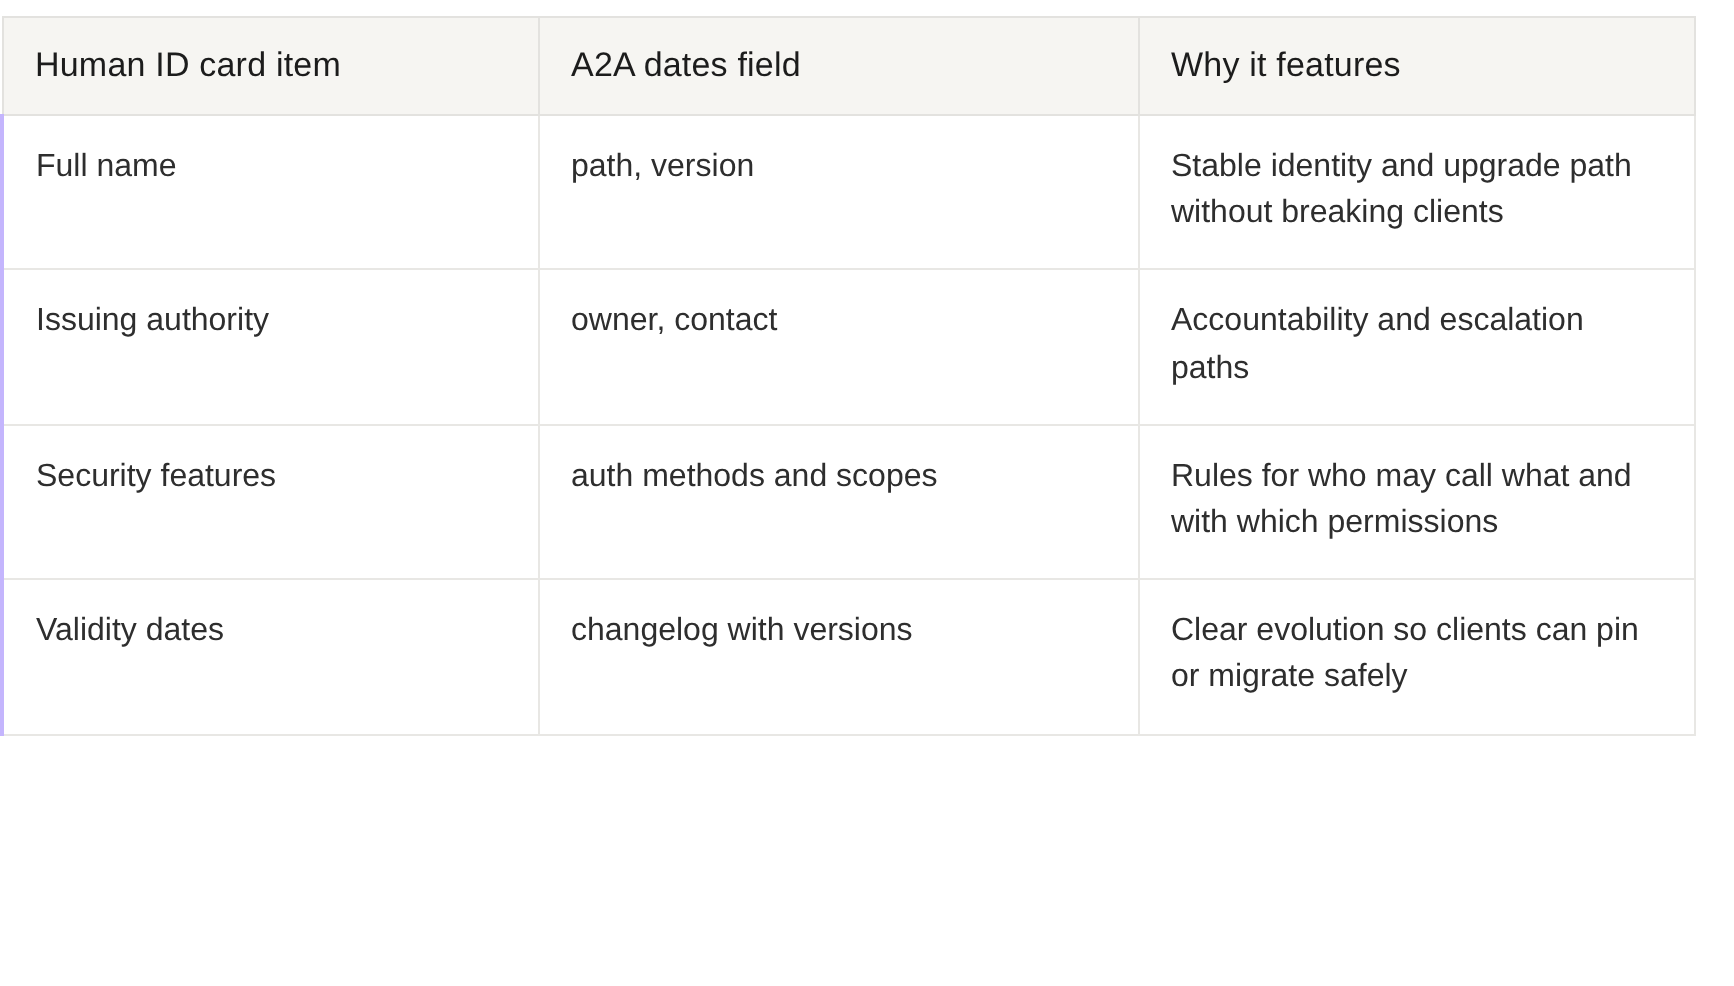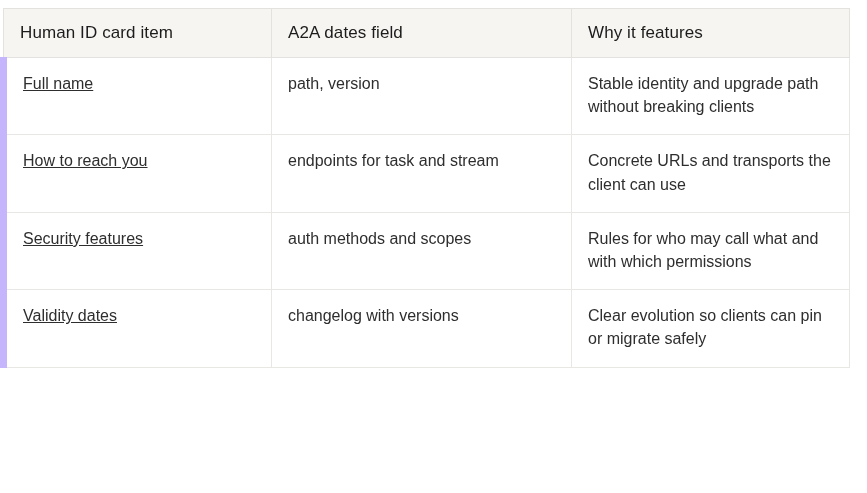--- a/index.html
+++ b/index.html
@@ -62,22 +62,21 @@
     text-align: left;
     vertical-align: top;
     padding: 14px 16px 16px 16px;
     font-size: 16px;
     line-height: 1.45;
     font-weight: 400;
     color: #2e2e2e;
     box-sizing: border-box;
   }
   table.idcard-table tbody td.first {
-    border-left: 7px solid #c4b5fd;
-    text-decoration: underline;
+    border-left: 2px solid #c4b5fd;
   }
   table.idcard-table tbody tr.r1 td { height: 69px; }
   table.idcard-table tbody tr.r2 td { height: 71px; }
   table.idcard-table tbody tr.r3 td { height: 71px; }
   table.idcard-table tbody tr.r4 td { height: 72px; }
   table.idcard-table tbody tr.r5 td { height: 71px; }
   table.idcard-table tbody tr.r6 td { height: 73px; }
 </style>
 </head>
 <body>
@@ -96,24 +95,24 @@
           <th>A2A dates field</th>
           <th>Why it features</th>
         </tr>
       </thead>
       <tbody>
         <tr class="r1">
           <td class="first">Full name</td>
           <td>path, version</td>
           <td>Stable identity and upgrade path without breaking clients</td>
         </tr>
-        <tr class="r4">
-          <td class="first">How to reach you</td>
-          <td>endpoints for task and stream</td>
-          <td>Concrete URLs and transports the client can use</td>
+        <tr class="r2">
+          <td class="first">Issuing authority</td>
+          <td>owner, contact</td>
+          <td>Accountability and escalation paths</td>
         </tr>
         <tr class="r5">
           <td class="first">Security features</td>
           <td>auth methods and scopes</td>
           <td>Rules for who may call what and with which permissions</td>
         </tr>
         <tr class="r6">
           <td class="first">Validity dates</td>
           <td>changelog with versions</td>
           <td>Clear evolution so clients can pin or migrate safely</td>

